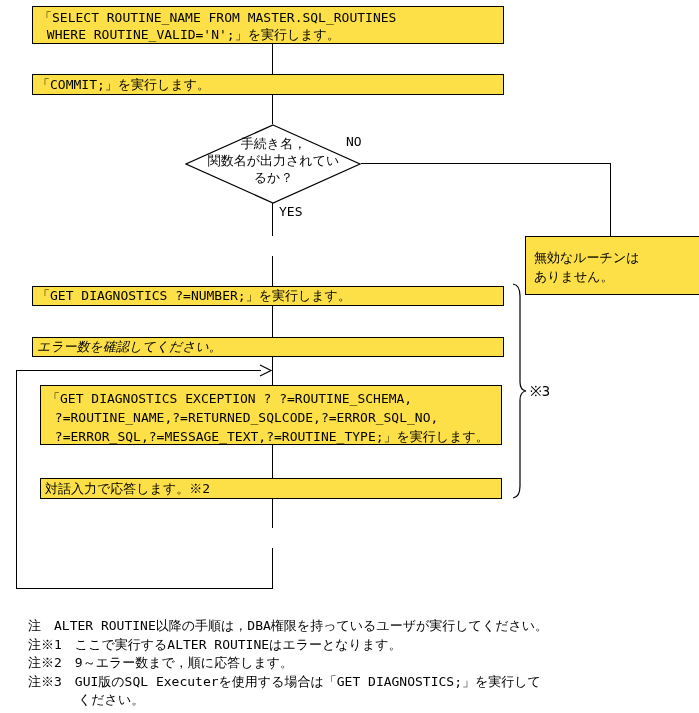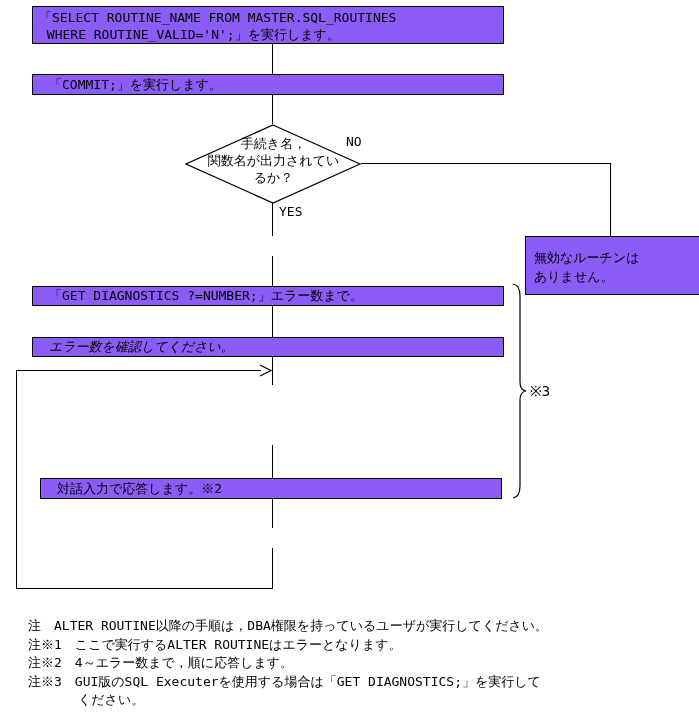--- a/index.html
+++ b/index.html
@@ -7,28 +7,28 @@
     position: relative;
     width: 699px;
     height: 713px;
     background: #ffffff;
     font-family: "DejaVu Sans Mono", "Liberation Mono", monospace;
     color: #000000;
     overflow: hidden;
   }
   .box {
     position: absolute;
-    background: #8b5cf6;
+    background: #fde047;
     border: 1px solid #000000;
     box-sizing: border-box;
     font-size: 13px;
     white-space: pre;
     overflow: hidden;
   }
-  .box.single { display: flex; align-items: center; padding-left: 16px; }
+  .box.single { display: flex; align-items: center; padding-left: 4px; }
   .box.multi  { padding: 2px 0 0 6px; line-height: 17px; }
   .vline, .hline { position: absolute; background: #000000; }
   .vline { width: 1px; }
   .hline { height: 1px; }
   .label {
     position: absolute;
     font-size: 13px;
     white-space: pre;
     line-height: 14px;
   }
@@ -71,49 +71,52 @@
   <div class="vline" style="left:610px; top:163px; height:73px;"></div>
 
   <div class="box multi" style="left:525px; top:236px; width:200px; height:59px; padding:11px 0 0 8px; line-height:19px;">無効なルーチンは
 ありません。</div>
 
   <div class="vline" style="left:272px; top:203px; height:33px;"></div>
 
 
   <div class="vline" style="left:272px; top:256px; height:30px;"></div>
 
-  <div class="box single" style="left:32px; top:286px; width:472px; height:20px;">「GET DIAGNOSTICS ?=NUMBER;」エラー数まで。</div>
+  <div class="box single" style="left:32px; top:286px; width:472px; height:20px;">「GET DIAGNOSTICS ?=NUMBER;」を実行します。</div>
 
   <div class="vline" style="left:272px; top:306px; height:31px;"></div>
 
   <div class="box single" style="left:32px; top:337px; width:472px; height:20px;font-style:italic;">エラー数を確認してください。</div>
 
   <div class="vline" style="left:272px; top:357px; height:28px;"></div>
 
   <div class="hline" style="left:16px; top:370px; width:245px;"></div>
   <svg style="left:258px; top:364px;" width="15" height="13" viewBox="0 0 15 13">
     <path d="M2,1 L13,6.5 L2,12" fill="none" stroke="#000000" stroke-width="1.2"></path>
   </svg>
   <div class="vline" style="left:16px; top:370px; height:218px;"></div>
   <div class="hline" style="left:16px; top:588px; width:257px;"></div>
 
+  <div class="box multi" style="left:40px; top:385px; width:462px; height:60px; padding-top:3px; line-height:19px;">「GET DIAGNOSTICS EXCEPTION ? ?=ROUTINE_SCHEMA,
+ ?=ROUTINE_NAME,?=RETURNED_SQLCODE,?=ERROR_SQL_NO,
+ ?=ERROR_SQL,?=MESSAGE_TEXT,?=ROUTINE_TYPE;」を実行します。</div>
 
   <div class="vline" style="left:272px; top:445px; height:33px;"></div>
 
   <div class="box single" style="left:40px; top:478px; width:462px; height:21px;">対話入力で応答します。※2</div>
 
   <div class="vline" style="left:272px; top:499px; height:29px;"></div>
 
 
   <div class="vline" style="left:272px; top:548px; height:40px;"></div>
 
   <svg style="left:508px; top:280px;" width="22" height="222" viewBox="0 0 22 222">
     <path d="M5,4 Q12,5 12,16 L12,102 Q12,110 18,111 Q12,112 12,120 L12,206 Q12,217 5,218" fill="none" stroke="#000000" stroke-width="1.2"></path>
   </svg>
   <div class="label" style="left:530px; top:384px; font-size:14px;">※3</div>
 
   <div class="note-line" style="left:28px; top:618px;">注　ALTER ROUTINE以降の手順は，DBA権限を持っているユーザが実行してください。</div>
   <div class="note-line" style="left:28px; top:637px;text-align:center;">注※1　ここで実行するALTER ROUTINEはエラーとなります。</div>
-  <div class="note-line" style="left:28px; top:655px;">注※2　4～エラー数まで，順に応答します。</div>
+  <div class="note-line" style="left:28px; top:655px;">注※2　9～エラー数まで，順に応答します。</div>
   <div class="note-line" style="left:28px; top:674px;">注※3　GUI版のSQL Executerを使用する場合は「GET DIAGNOSTICS;」を実行して</div>
   <div class="note-line" style="left:78px; top:692px;">ください。</div>
 
 </div>
 
 </body></html>

